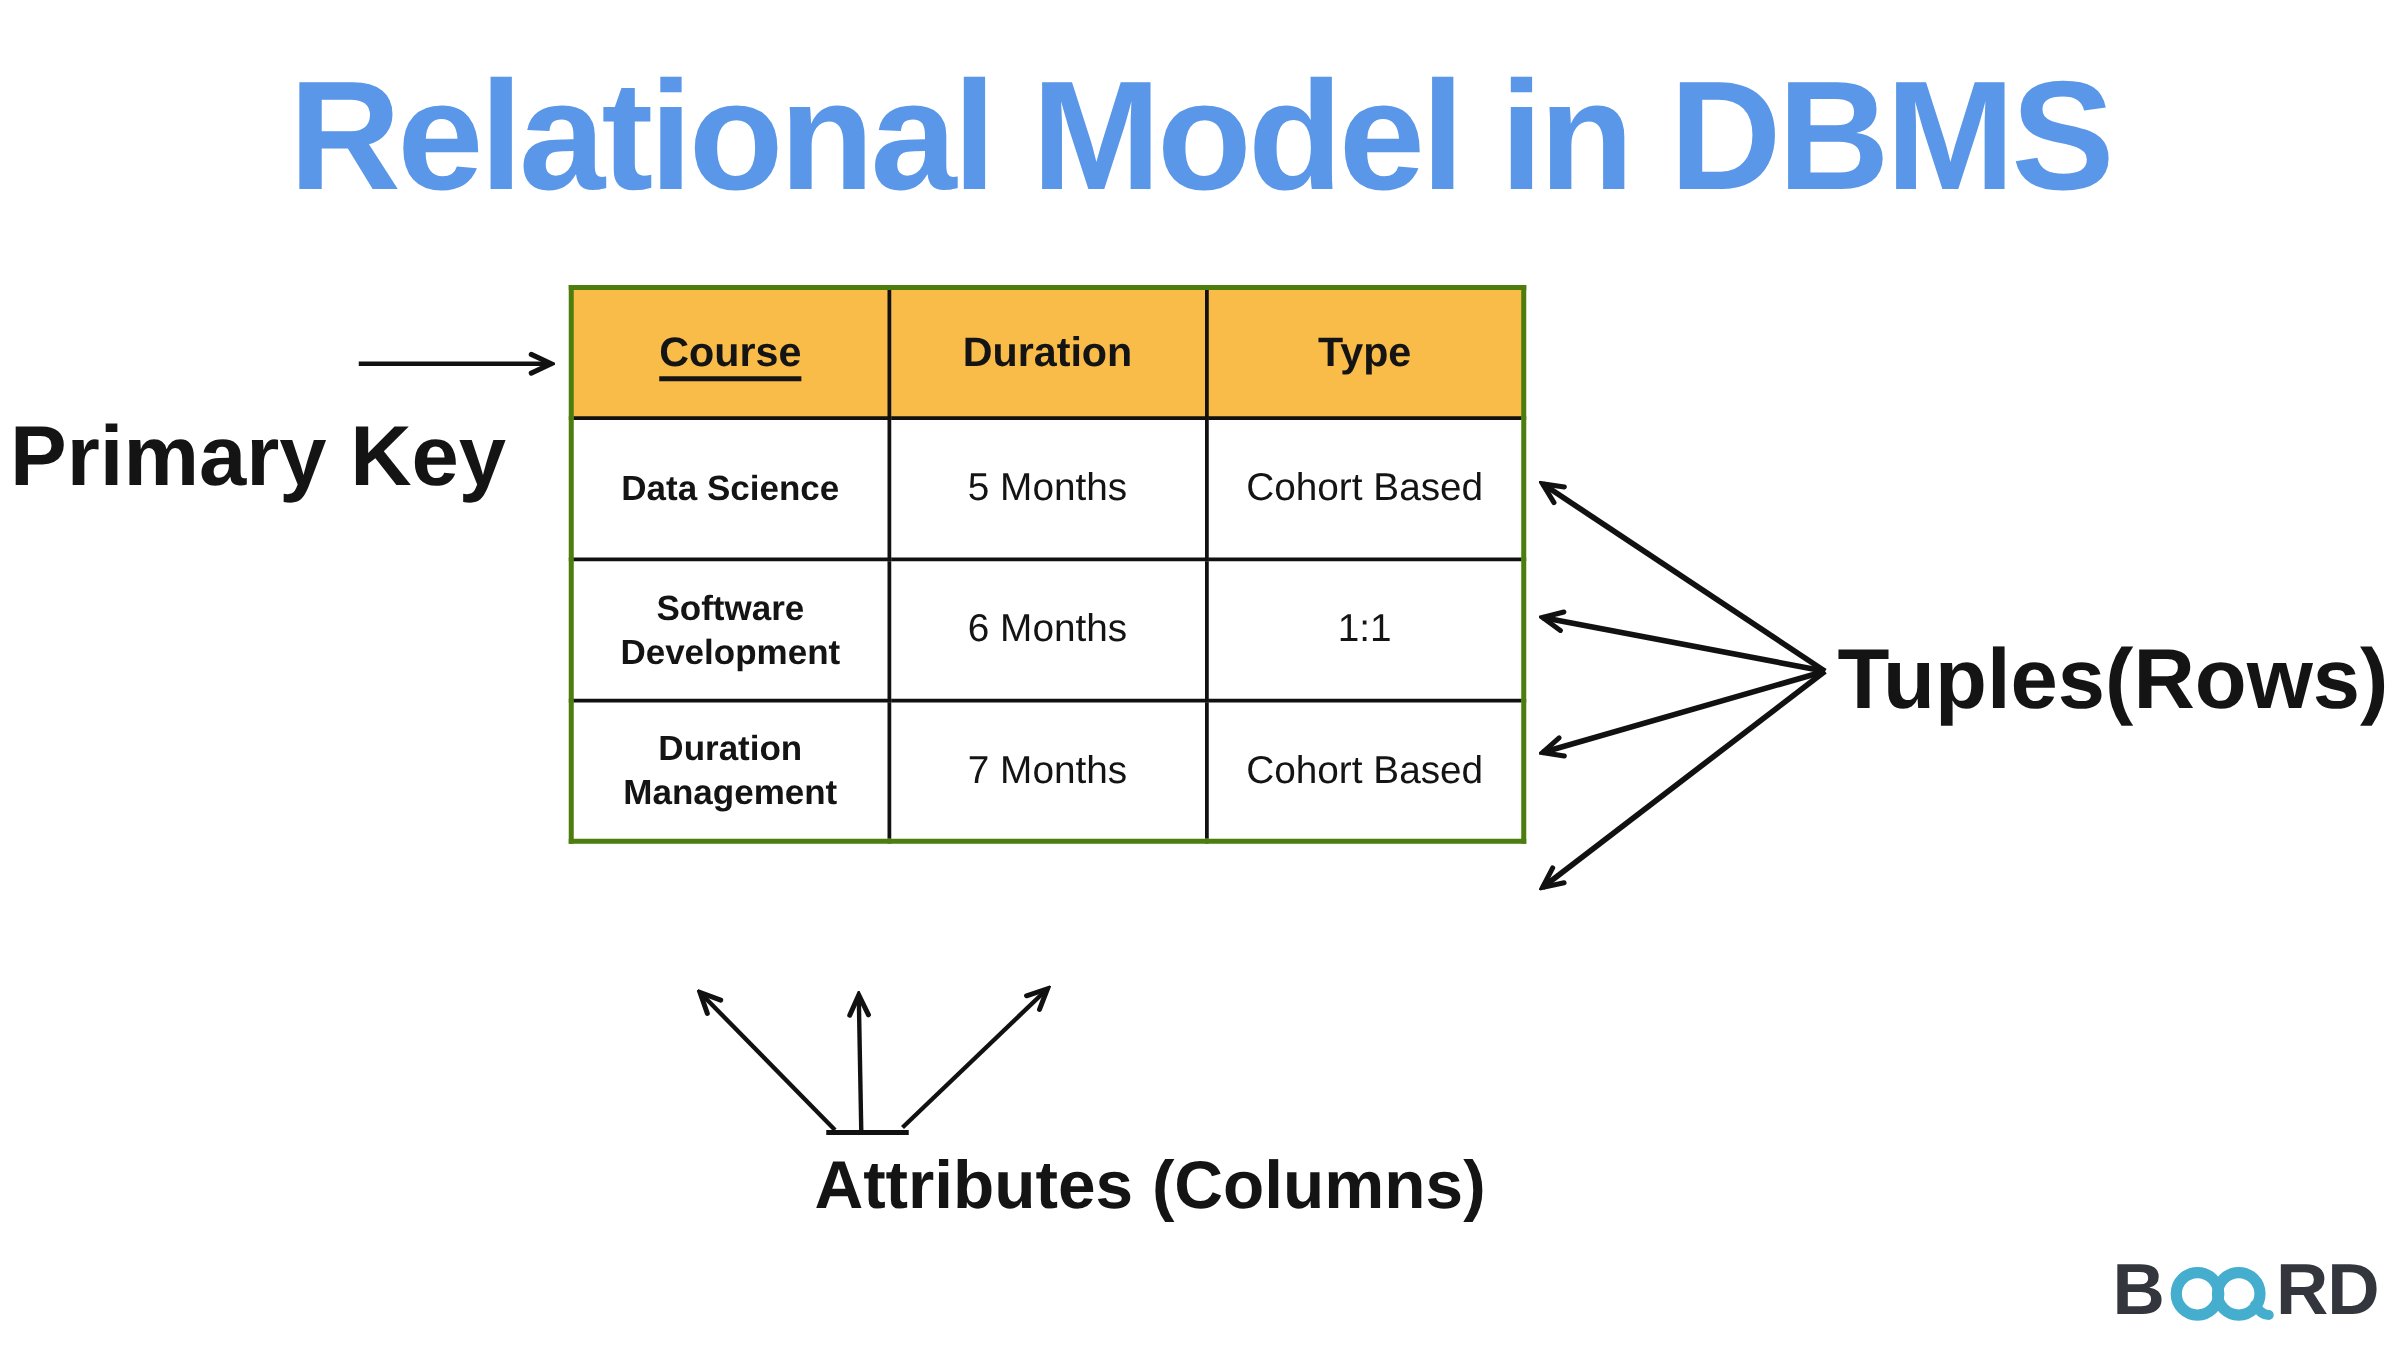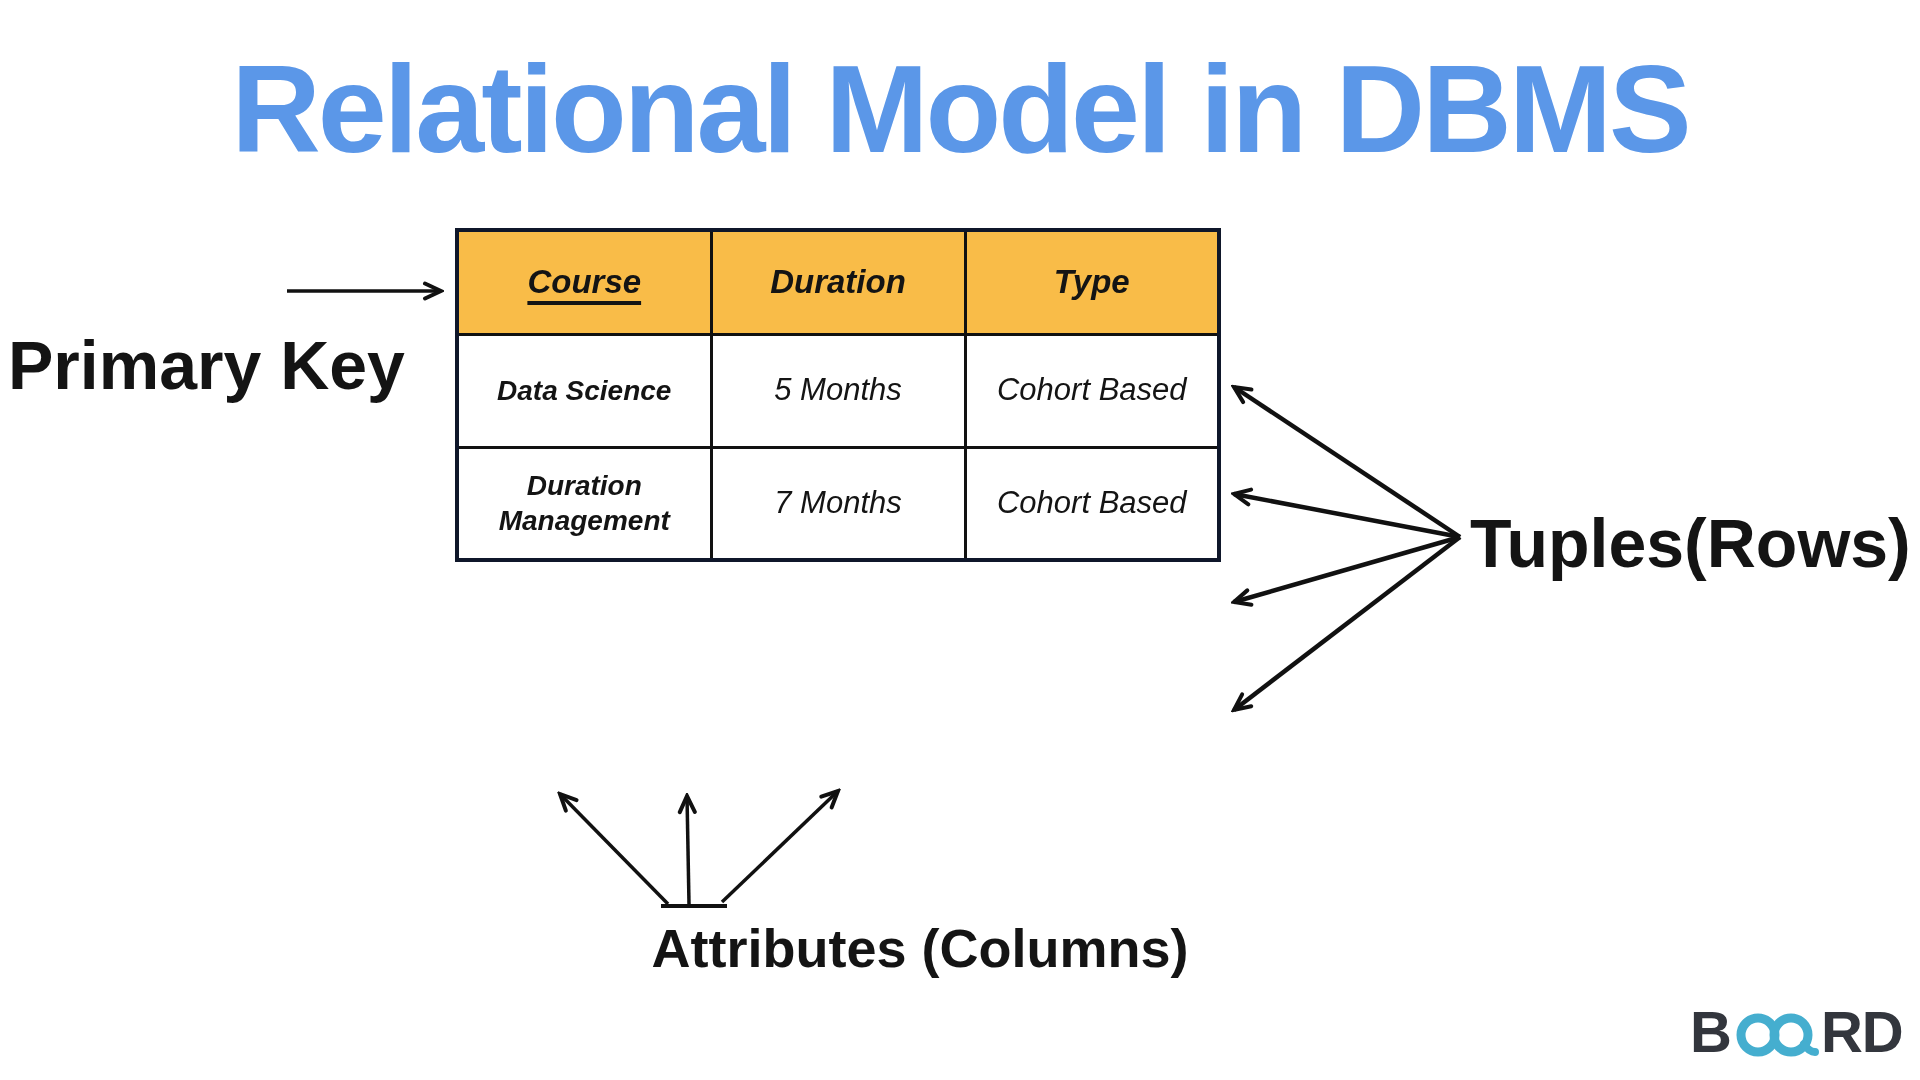--- a/index.html
+++ b/index.html
@@ -23,21 +23,21 @@
   }
 
   table.rel-table{
     position:absolute;left:455px;top:228px;width:766px;z-index:2;
     border-collapse:collapse;table-layout:fixed;background:#fff;
   }
   .rel-table th,.rel-table td{
     border:3px solid #111;text-align:center;vertical-align:middle;
     color:var(--text);padding:2px 14px;
   }
-  .rel-table{border:4px solid #0f172a;font-style:italic;}
+  .rel-table{border:4px solid #4d7c0f;}
   .rel-table thead tr{height:104px;}
   .rel-table tbody tr{height:113px;}
   .rel-table th{background:var(--header-bg);font-size:33px;font-weight:bold;}
   .rel-table td{font-size:31px;font-weight:normal;line-height:1.25;}
   .rel-table td.course{font-weight:bold;font-size:28px;}
   .th-underline{text-decoration:underline;text-decoration-thickness:4px;text-underline-offset:8px;}
 
   .label{position:absolute;color:var(--text);font-weight:bold;z-index:2;white-space:nowrap;}
   .primary-key{left:8px;top:326px;font-size:68px;}
   .tuples{left:1470px;top:504px;font-size:68px;}
@@ -93,20 +93,25 @@
         <th>Type</th>
       </tr>
     </thead>
     <tbody>
       <tr>
         <td class="course">Data Science</td>
         <td>5 Months</td>
         <td>Cohort Based</td>
       </tr>
       <tr>
+        <td class="course">Software Development</td>
+        <td>6 Months</td>
+        <td>1:1</td>
+      </tr>
+      <tr>
         <td class="course">Duration Management</td>
         <td>7 Months</td>
         <td>Cohort Based</td>
       </tr>
     </tbody>
   </table>
 
   <div class="label primary-key">Primary Key</div>
   <div class="label tuples">Tuples(Rows)</div>
   <div class="label attributes">Attributes (Columns)</div>

